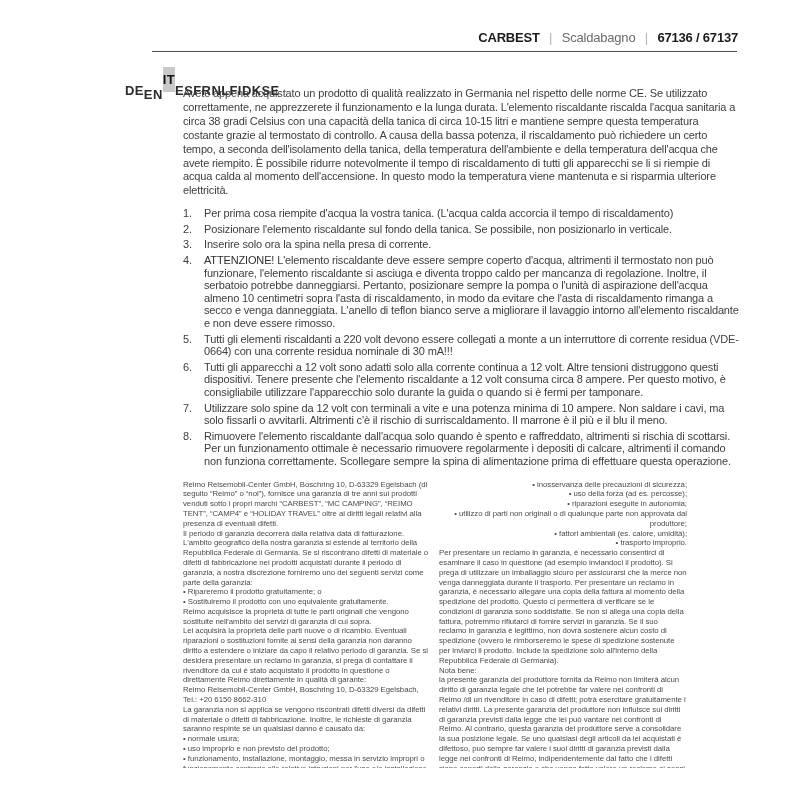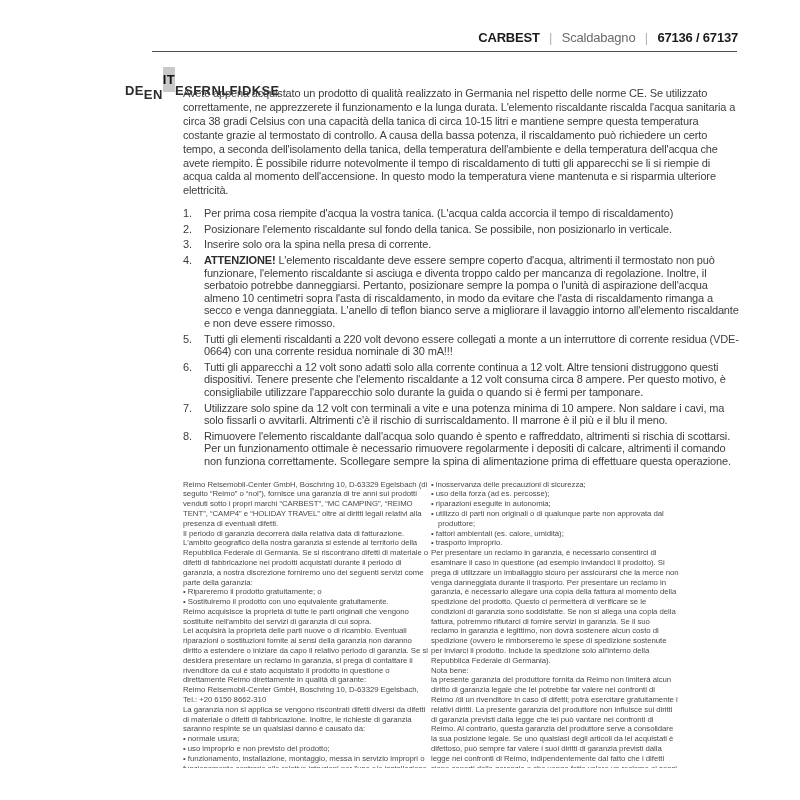--- a/index.html
+++ b/index.html
@@ -23,28 +23,28 @@
   .lang:nth-child(3) { margin-bottom:37px;text-align:center; }
   .lang.active { background:#c9c9c9; color:#141414; }
 
   
   .main { position:absolute; left:183px; top:61px; width:556px; color:#3d3d3d;margin-top:26px; }
   .intro { font-size:11px; line-height:13.9px; letter-spacing:-0.15px; }
   .ins-list { margin-top:9px; display:flex; flex-direction:column; gap:3px; font-size:11px; line-height:12.6px; letter-spacing:-0.15px; }
   .ins { display:flex; }
   .ins .num { flex:0 0 21px; width:21px; }
   .ins .txt { flex:1; }
-  .ins .txt b { font-weight:700; color:#2e2e2e; }
+  .ins .txt b { font-weight:400; color:#2e2e2e; }
 
   
   .warranty { margin-top:12px; }
   .w-head { font-size:9.5px; font-weight:700; color:#292929; margin-bottom:3px; letter-spacing:-0.1px; }
-  .cols { display:flex; gap:0; }
+  .cols { display:flex; gap:8px; }
   .col { width:248px; font-size:7.8px; line-height:9.8px; color:#4a4a4a; letter-spacing:-0.05px; }
-  .wb { padding-left:7px; text-indent:-7px; }   
+  .wb { padding-left:7px; text-indent:-7px;text-align:right; }   
   .wbf { }                                       
 </style>
 </head>
 <body>
 
 <div class="page">
 
   <div class="header">
     <span class="brand">CARBEST</span>
     <span class="sep">|</span>

